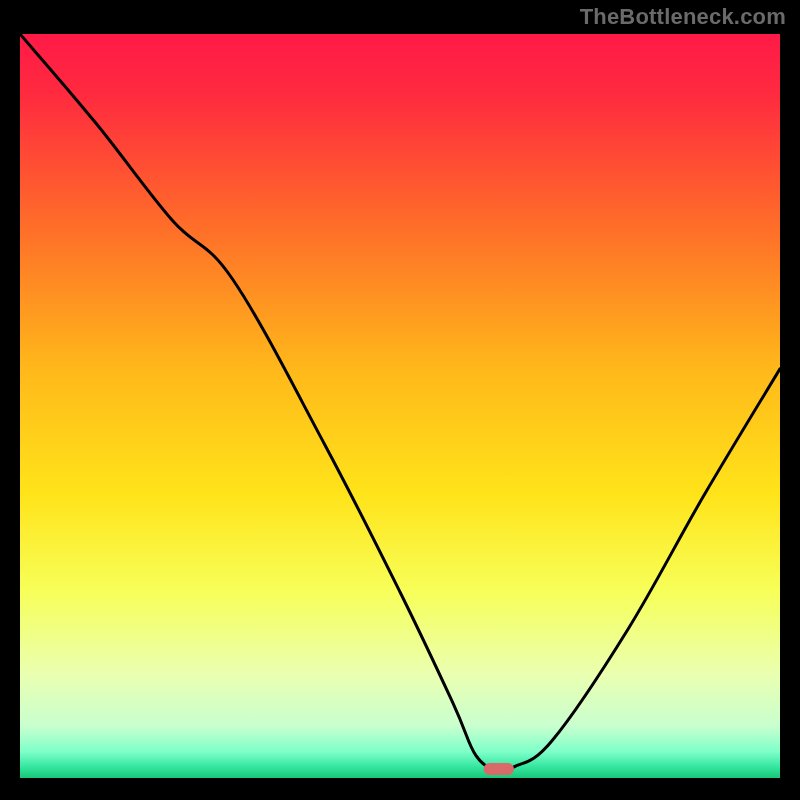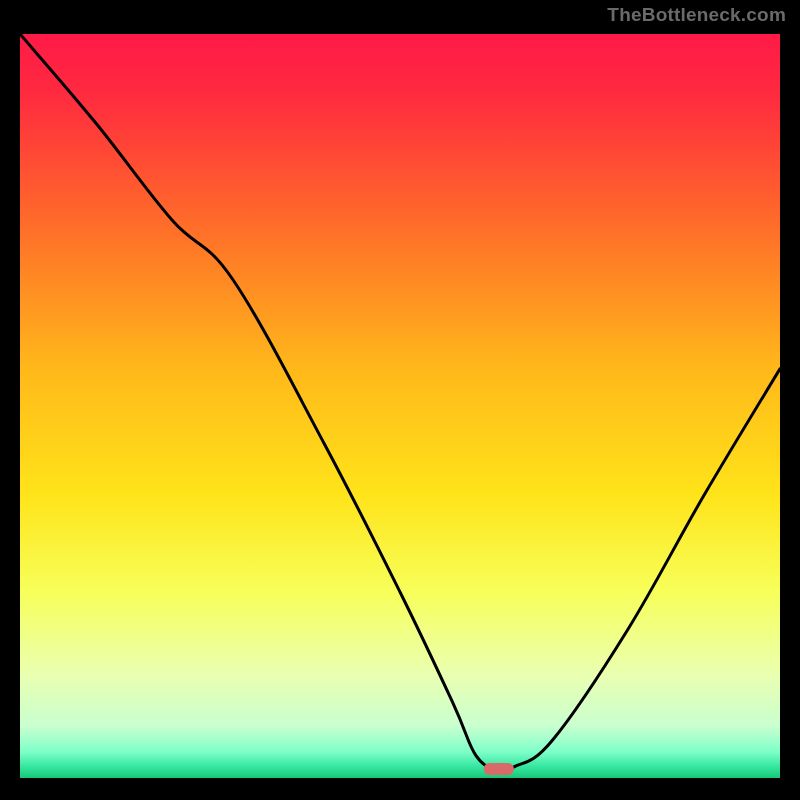--- a/index.html
+++ b/index.html
@@ -14,21 +14,21 @@
     position: relative;
     width: 800px;
     height: 800px;
     background: #000;
   }
   .watermark {
     position: absolute;
     top: 4px;
     right: 14px;
     font-family: Arial, Helvetica, sans-serif;
-    font-size: 19px;
+    font-size: 22px;
     font-weight: 600;
     color: #6a6a6a;
     letter-spacing: 0.2px;
     z-index: 4;
     user-select: none;
   }
   .plot {
     position: absolute;
     left: 20px;
     top: 34px;

